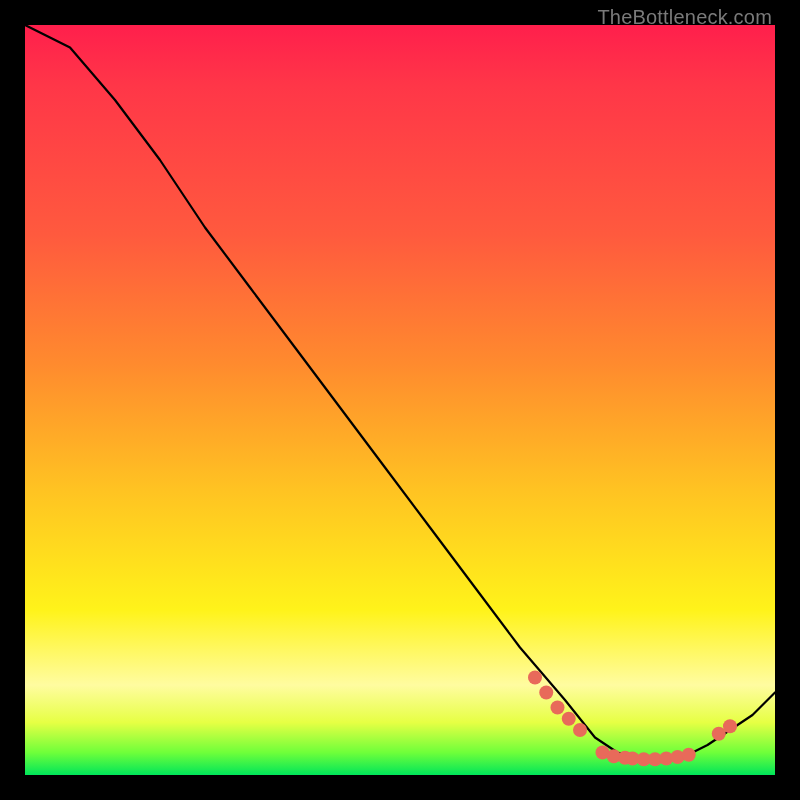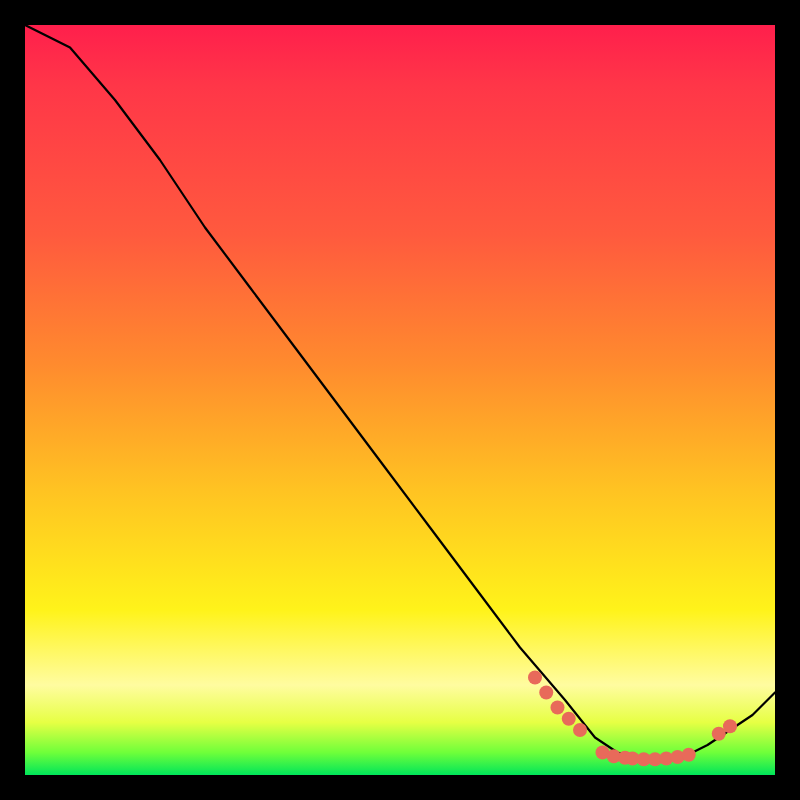--- a/index.html
+++ b/index.html
@@ -89,13 +89,14 @@
         <circle cx="618.75" cy="734.25" r="7" class="marker"></circle>
         <circle cx="630.00" cy="734.25" r="7" class="marker"></circle>
         <circle cx="641.25" cy="733.50" r="7" class="marker"></circle>
         <circle cx="652.50" cy="732.00" r="7" class="marker"></circle>
         <circle cx="663.75" cy="729.75" r="7" class="marker"></circle>
         <circle cx="693.75" cy="708.75" r="7" class="marker"></circle>
         <circle cx="705.00" cy="701.25" r="7" class="marker"></circle>
       </g>
   </svg>
 
+  <div class="attribution">TheBottleneck.com</div>
 </div>
 
 </body></html>

